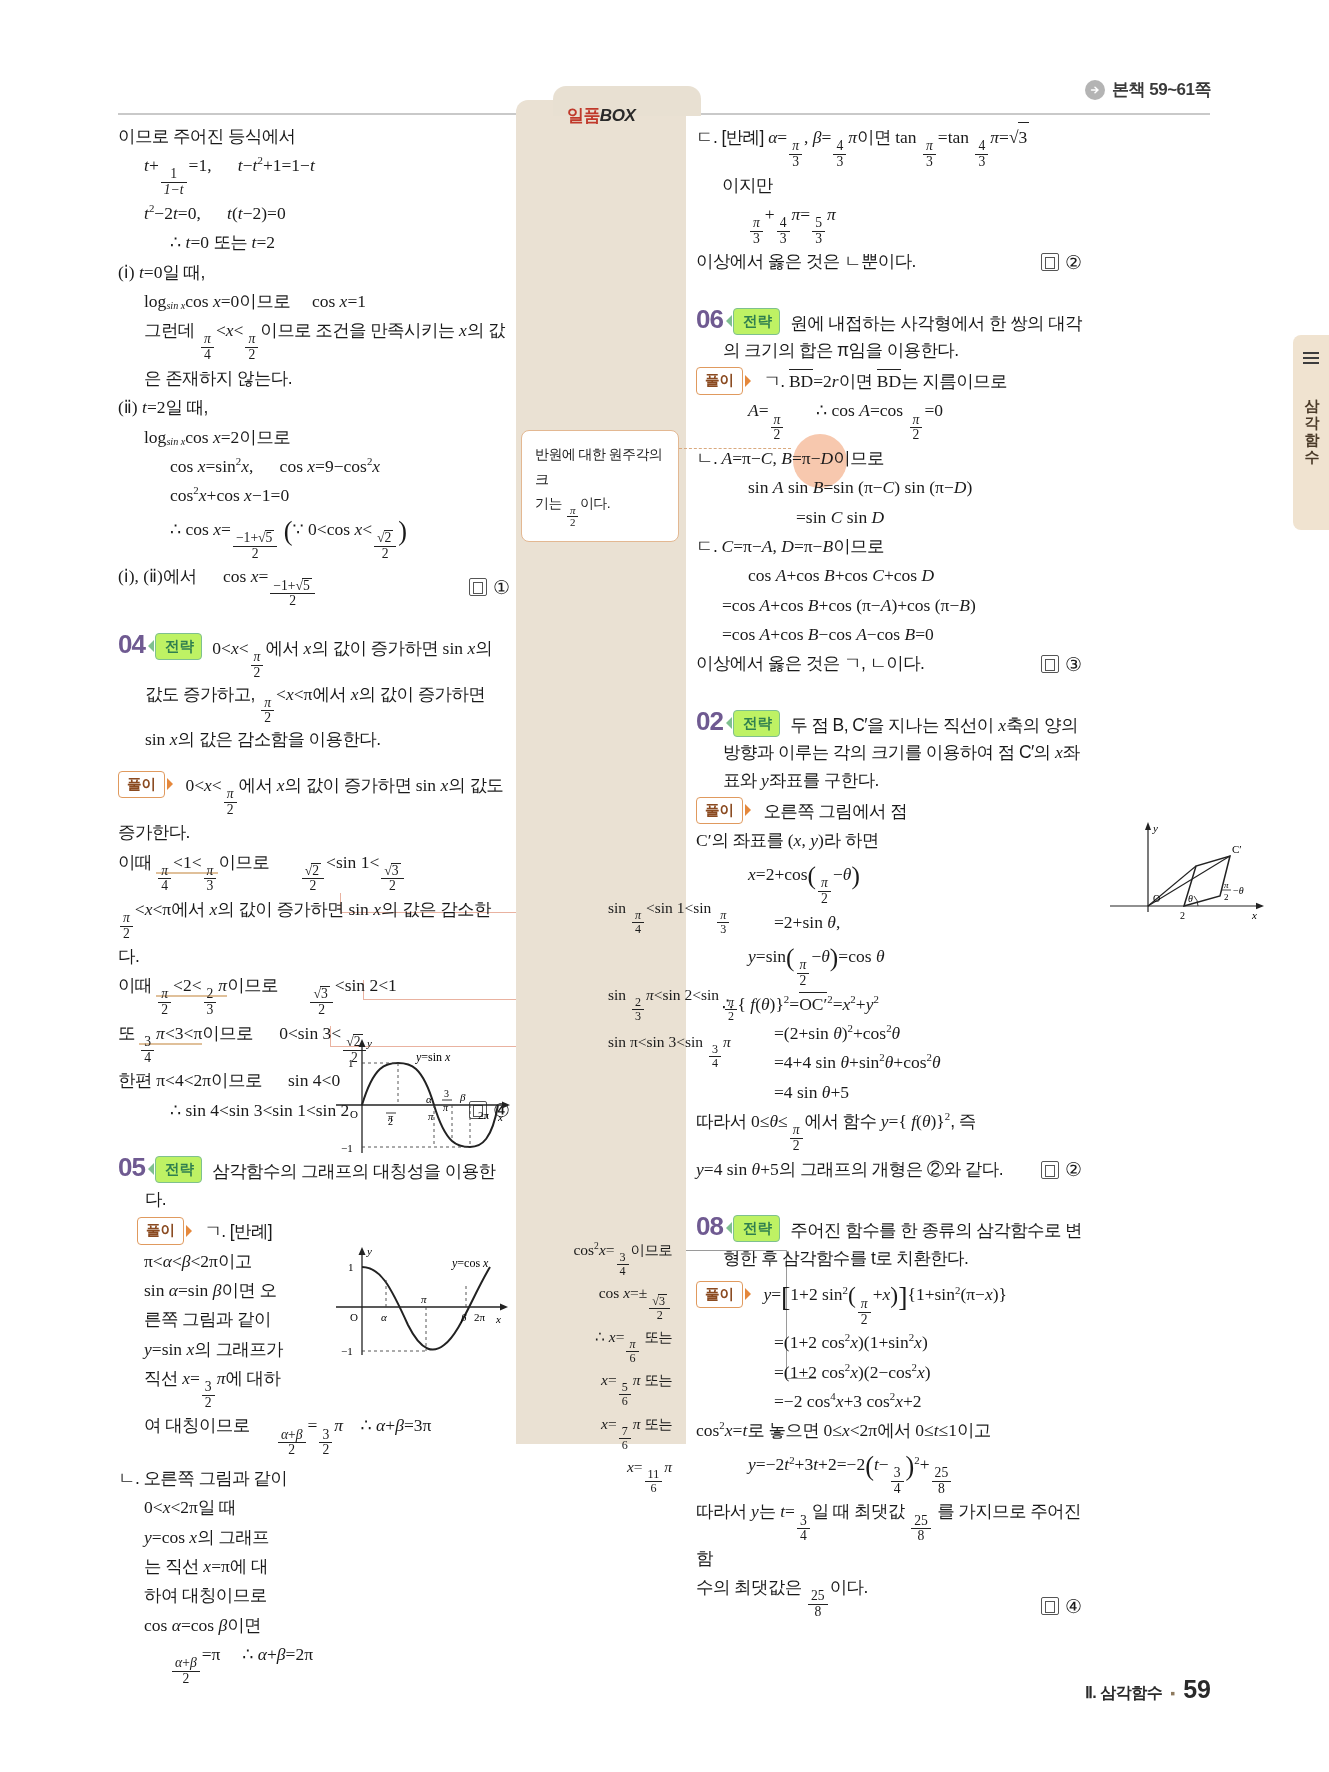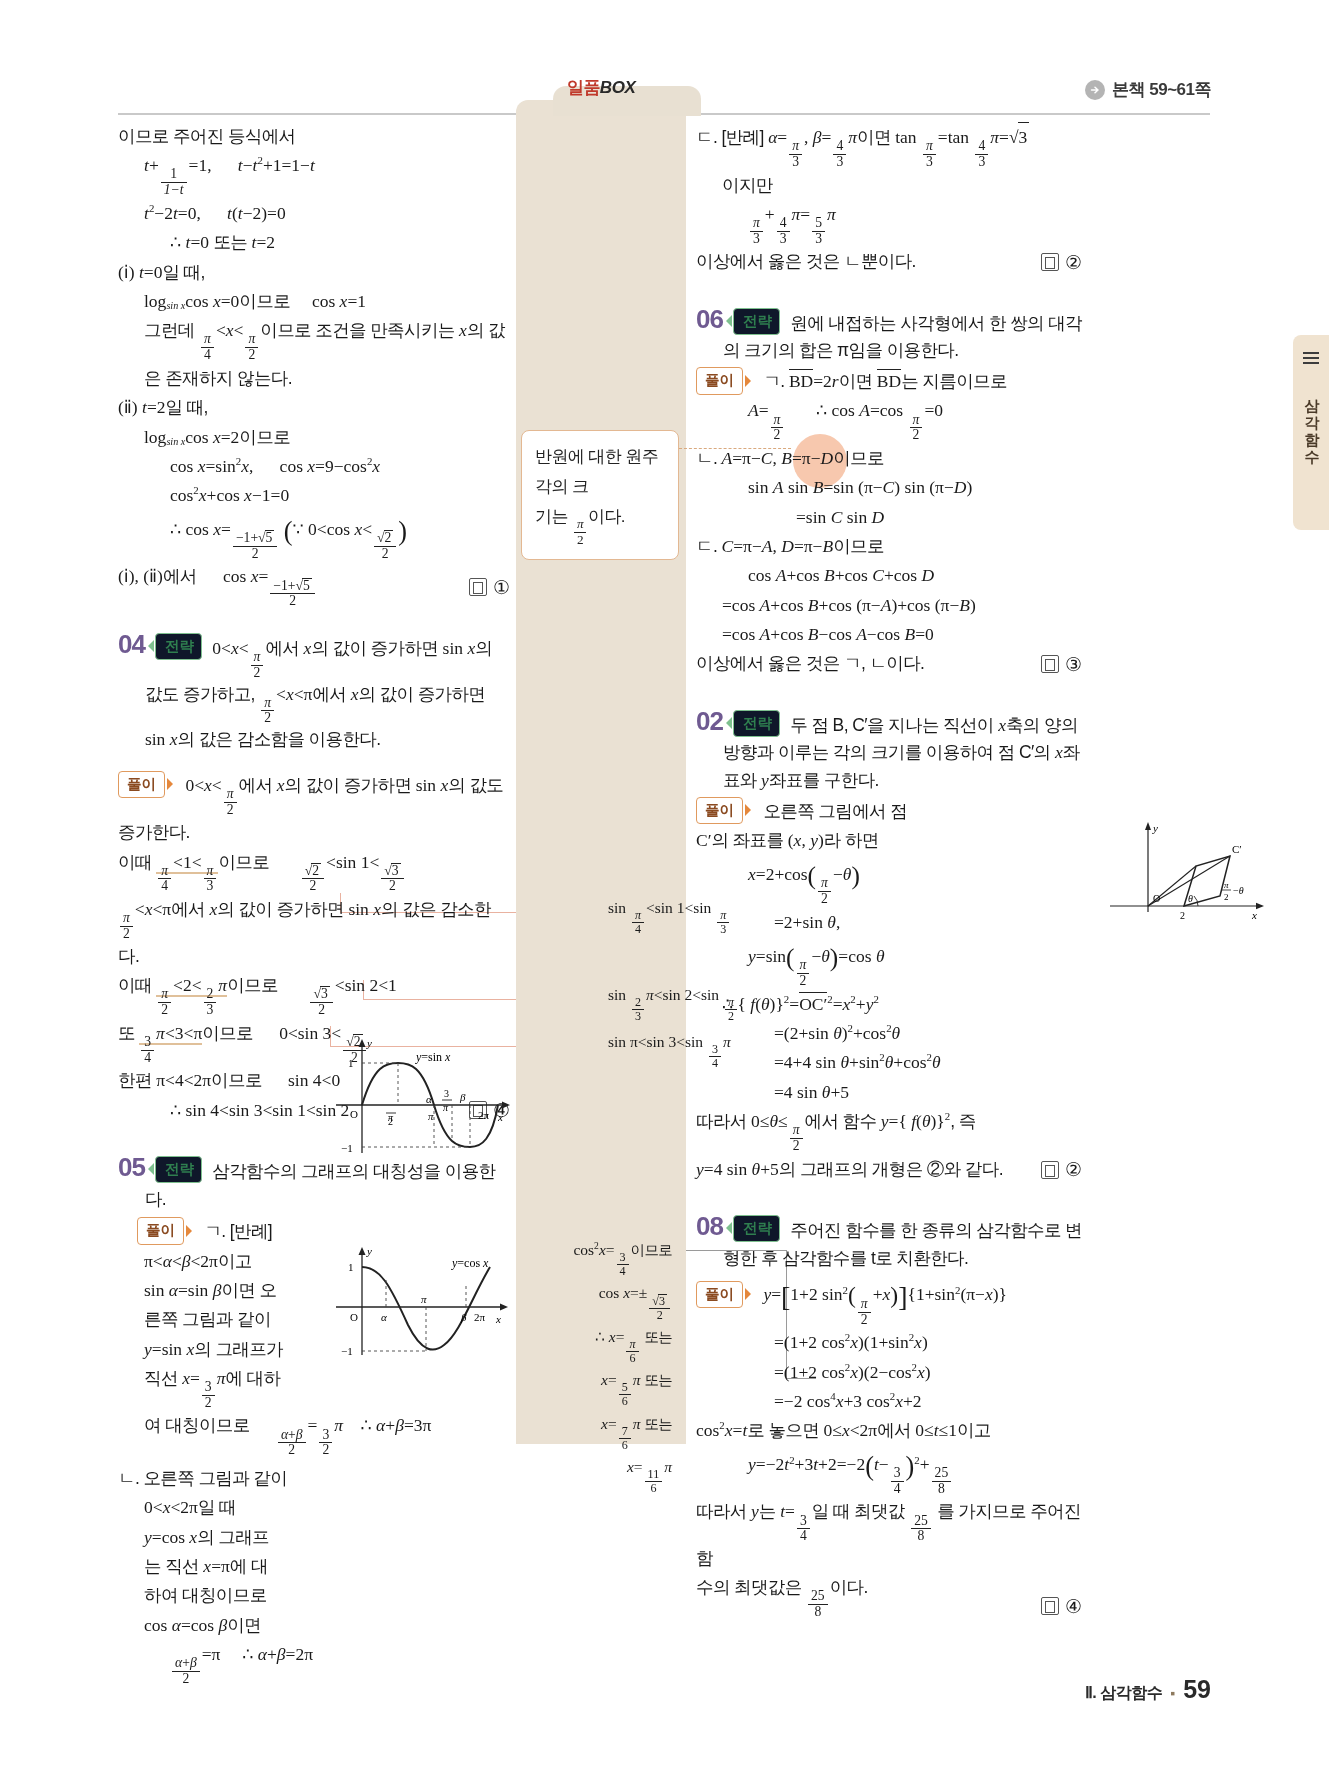--- a/index.html
+++ b/index.html
@@ -35,21 +35,21 @@
   .arrow-circle svg { display:block; }
 
   
   .tab {
     position:absolute; left:553px; top:86px; width:148px; height:30px;
     background:#e8e0d2;
     border-radius:13px 13px 0 0;
     z-index:3;
   }
   .tab-label {
-    position:absolute; left:567px; top:76px; z-index:4;
+    position:absolute; left:567px; top:104px; z-index:4;
     font-family:"Liberation Sans", sans-serif;
     font-size:17px; font-weight:bold; letter-spacing:-0.4px;
   }
   .tab-label .ko { color:#c0392b; }
   .tab-label .en { color:#2a2a2a; font-style:italic; }
 
   
   .strip {
     position:absolute; left:516px; top:114px; width:170px; height:1330px;
     background:#eae1d3;
@@ -106,21 +106,21 @@
     font-family:"Liberation Sans", sans-serif;
     font-size:26px; font-weight:bold; color:#6f5a91;
     letter-spacing:-1px;
   }
   .tag-strategy {
     display:inline-block; position:relative;
     font-family:"Liberation Sans", sans-serif;
     font-size:14.5px; font-weight:bold; color:#2f7f4f;
     border:1.6px solid #7ec08f; border-radius:4px;
     padding:1px 7px 1px 9px; margin:0 6px 0 10px;
-    background:#0f172a; vertical-align:3px;text-align:right;
+    background:#bef264; vertical-align:3px;text-align:right;
   }
   .tag-strategy::before{
     content:""; position:absolute; left:-8px; top:50%; transform:translateY(-50%);
     border:6px solid transparent; border-right-color:#7ec08f; border-left:0;
   }
   .tag-solution {
     display:inline-block; position:relative;
     font-family:"Liberation Sans", sans-serif;
     font-size:14.5px; font-weight:bold; color:#8a4a20;
     border:1.6px solid #e09a5e; border-radius:4px;
@@ -145,21 +145,21 @@
   .ansicon::after{ content:""; position:absolute; right:3px; top:3px; width:5px; height:10px;
                     border:1.3px solid #555; border-left:0;}
   .circnum { font-size:19px; }
 
   
   .note {
     position:absolute; left:521px; top:430px; width:158px;
     background:#fff; border:1.6px solid #e3b892; border-radius:8px;
     padding:11px 12px 12px 13px;
     font-family:"Liberation Sans", sans-serif;
-    font-size:17px; line-height:1.75; color:#222; letter-spacing:-0.6px;
+    font-size:14px; line-height:1.75; color:#222; letter-spacing:-0.6px;
     z-index:5;
   }
   .note-dash {
     position:absolute; left:679px; top:448px; width:112px; height:0;
     border-top:1.6px dashed #d9a97e; z-index:5;
   }
   .hl-circle {
     position:absolute; left:793px; top:434px; width:54px; height:54px;
     border-radius:50%; background:#f7c8ae; z-index:1;
   }

